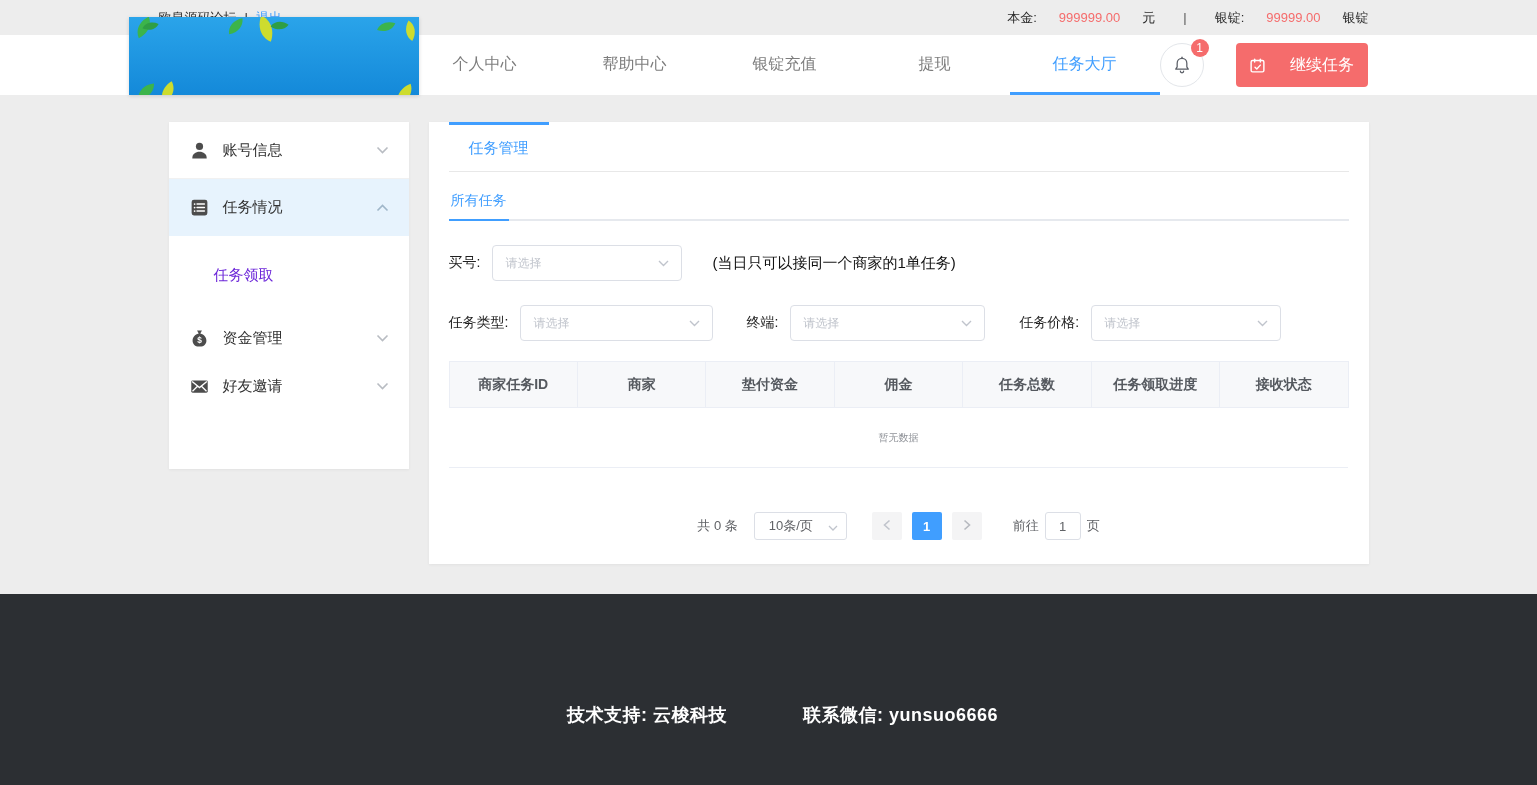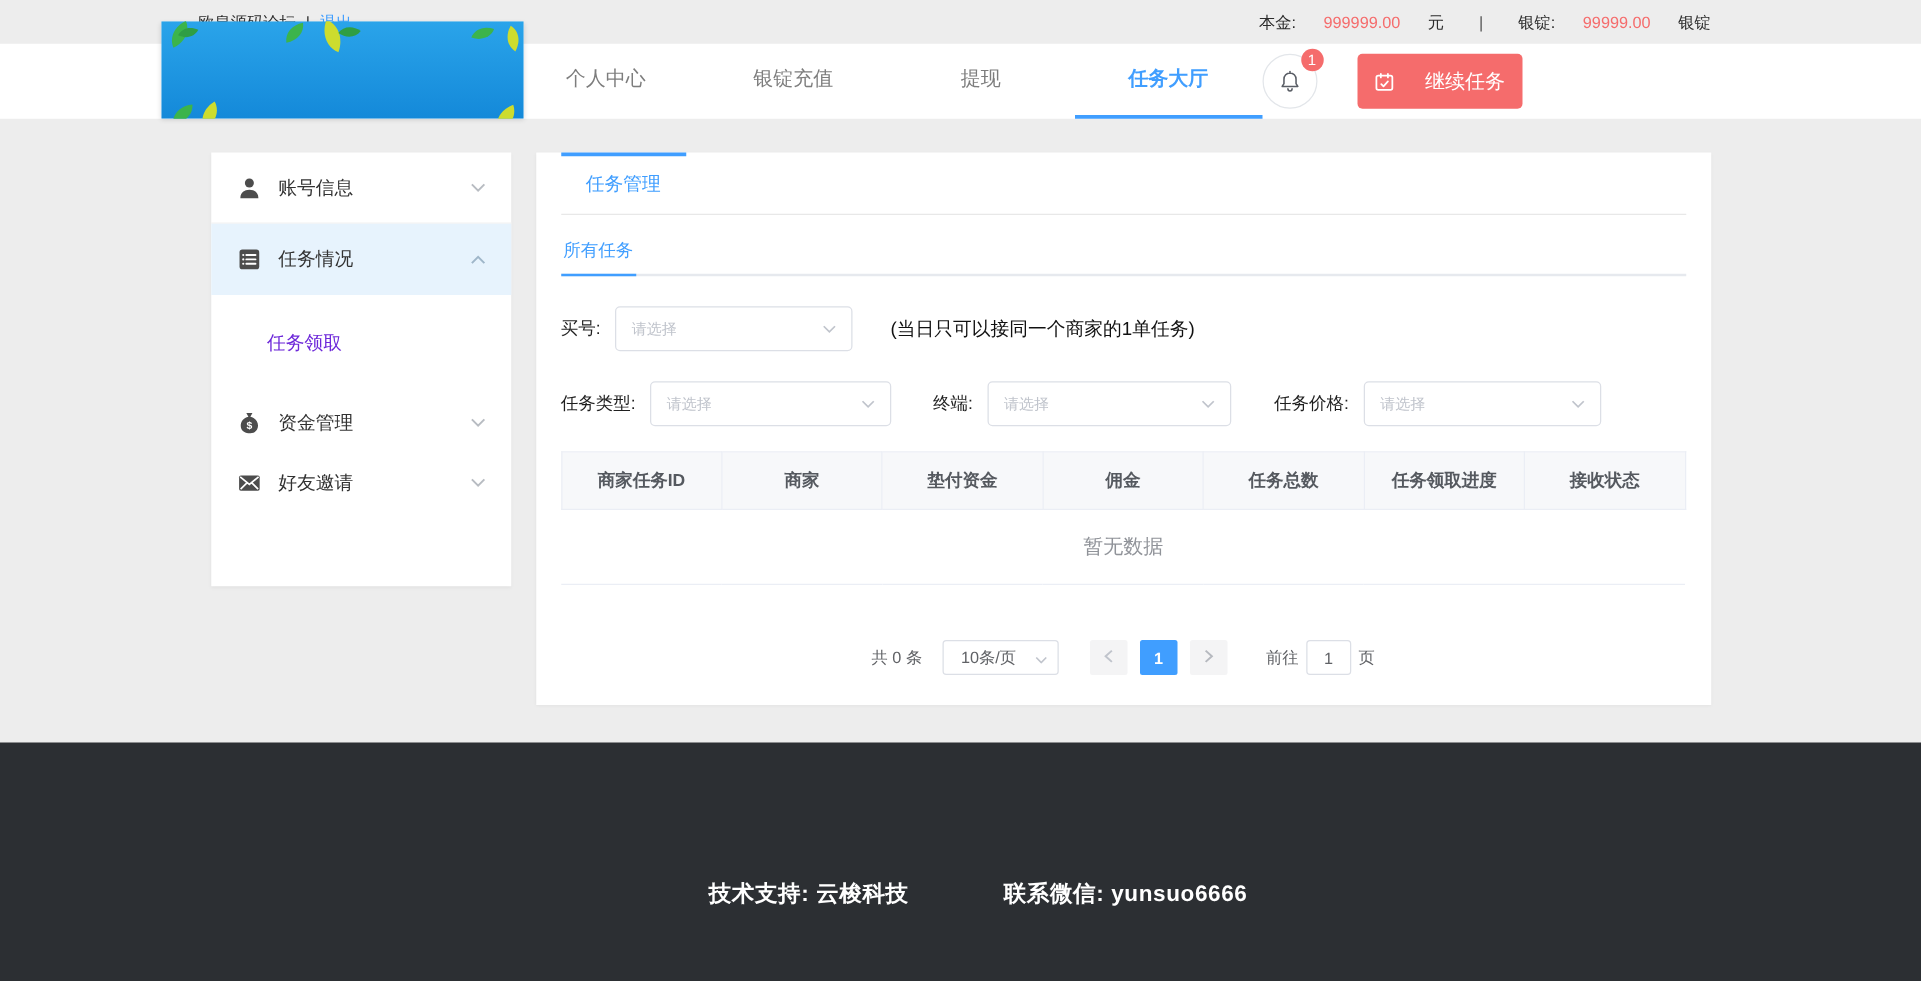--- a/index.html
+++ b/index.html
@@ -19,21 +19,21 @@
   .balance { display:flex; align-items:center; gap:22px; }
   .balance .red { color:#f56c6c; }
   .balance .sep { margin:0 6px; color:#555; }
 
   
   .navbar { height:60px; background:#fff; position:relative; }
   .nav-inner { height:60px; display:flex; align-items:flex-start; }
   .logo { position:absolute; left:-40px; top:-18px; width:290px; height:78px; z-index:5; box-shadow:0 1px 4px rgba(0,0,0,.15); }
   .nav-menu { display:flex; margin-left:241px; height:60px; }
   .nav-item { width:150px; height:60px; line-height:58px; text-align:center; font-size:16px; color:#7d7d7d; cursor:pointer; border-bottom:3px solid transparent; }
-  .nav-item.active { color:#409eff; border-bottom-color:#409eff;font-weight:bold; }
+  .nav-item.active { color:#409eff; border-bottom-color:#409eff; }
   .bell-wrap { position:relative; margin-left:0; margin-top:8px; width:44px; height:44px; border:1px solid #e3e6ea; border-radius:50%; display:flex; align-items:center; justify-content:center; cursor:pointer; background:#fff; }
   .badge { position:absolute; top:-5px; right:-6px; min-width:18px; height:18px; line-height:18px; padding:0 4px; background:#f56c6c; color:#fff; border-radius:9px; font-size:12px; text-align:center; }
   .continue-btn { margin-left:32px; margin-top:8px; width:132px; height:44px; border:none; border-radius:4px; background:#f56c6c; color:#fff; font-size:16px; font-family:inherit; display:flex; align-items:center; justify-content:center; gap:24px; cursor:pointer; }
 
   
   .content { height:499px; padding-top:27px; }
   .content-inner { display:flex; align-items:flex-start; }
 
   .sidebar { width:240px; height:347px; background:#fff; box-shadow:0 1px 3px rgba(0,0,0,.05); }
   .side-item { height:57px; display:flex; align-items:center; padding:0 20px; font-size:15px; color:#323232; cursor:pointer; }
@@ -55,21 +55,21 @@
 
   .filter-row { display:flex; align-items:center; margin-top:24px; font-size:14px; color:#1f1f1f; }
   .flabel { margin-right:12px; }
   .select { height:36px; border:1px solid #dcdfe6; border-radius:4px; background:#fff; display:flex; align-items:center; justify-content:space-between; padding:0 12px; color:#c0c4cc; font-size:12px; cursor:pointer; }
   .w190 { width:190px; } .w193 { width:193px; } .w195 { width:195px; }
   .note { margin-left:30px; font-size:15px; color:#111; }
   .gap33 { margin-left:33px; } .gap34 { margin-left:34px; }
 
   table.tasks { margin-top:20px; width:900px; border-collapse:collapse; table-layout:fixed; }
   table.tasks th { height:46px; background:#f7f8fa; border:1px solid #ebeef5; font-size:14px; font-weight:bold; color:#55595f; }
-  table.tasks td.empty { height:60px; text-align:center; font-size:16px; color:#909399; border-bottom:1px solid #ebeef5; }
+  table.tasks td.empty { height:60px; text-align:center; font-size:10px; color:#909399; border-bottom:1px solid #ebeef5; }
 
   .pagination { margin-top:44px; display:flex; align-items:center; justify-content:center; font-size:13px; color:#606266; }
   .pg-total { margin-right:16px; }
   .pg-size { width:93px; height:28px; border:1px solid #dcdfe6; border-radius:3px; display:flex; align-items:center; justify-content:space-between; padding:0 8px 0 14px; color:#606266; cursor:pointer; background:#fff; }
   .pg-group { display:flex; align-items:center; margin-left:20px; }
   .pg-btn { width:30px; height:28px; margin:0 5px; border-radius:2px; background:#f4f4f5; display:flex; align-items:center; justify-content:center; cursor:pointer; }
   .pg-btn.current { background:#409eff; color:#fff; font-weight:bold; font-size:13px; }
   .pg-goto { display:flex; align-items:center; margin-left:26px; gap:6px; }
   .goto-input { width:36px; height:28px; border:1px solid #dcdfe6; border-radius:3px; text-align:center; font-size:13px; color:#606266; font-family:inherit; }
 
@@ -118,20 +118,21 @@
         <use href="#leaf" fill="#2f9e44" transform="translate(146,0) rotate(25) scale(1.3)"></use>
         <use href="#leaf" fill="#3cb44b" transform="translate(250,2) rotate(10) scale(1.4)"></use>
         <use href="#leaf" fill="#cddc2e" transform="translate(272,20) rotate(-70) scale(1.5)"></use>
         <use href="#leaf" fill="#3cb44b" transform="translate(6,70) rotate(-15) scale(1.6)"></use>
         <use href="#leaf" fill="#cddc2e" transform="translate(26,76) rotate(-40) scale(1.7)"></use>
         <use href="#leaf" fill="#cddc2e" transform="translate(262,76) rotate(-30) scale(1.8)"></use>
       </svg>
     </div>
     <nav class="nav-menu">
       <div class="nav-item"><span>个人中心</span></div>
+      <div class="nav-item"><span>帮助中心</span></div>
       <div class="nav-item"><span>银锭充值</span></div>
       <div class="nav-item"><span>提现</span></div>
       <div class="nav-item active"><span>任务大厅</span></div>
     </nav>
     <div class="bell-wrap">
       <span style="display:flex;">
         <svg width="20" height="20" viewBox="0 0 24 24" fill="none" stroke="#5a5e66" stroke-width="1.5" stroke-linejoin="round" stroke-linecap="round">
           <path d="M12 4 C8.7 4 6.2 6.7 6.2 10 v4.2 L4.5 17 h15 L17.8 14.2 V10 C17.8 6.7 15.3 4 12 4 Z"></path>
           <path d="M10 19.3 a2 2 0 0 0 4 0"></path>
           <line x1="12" y1="2.6" x2="12" y2="4"></line>

